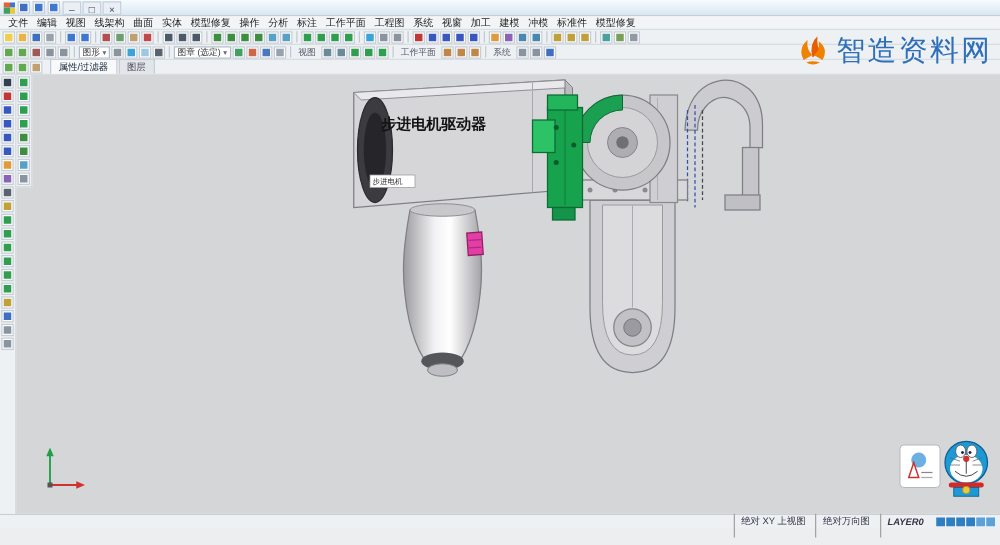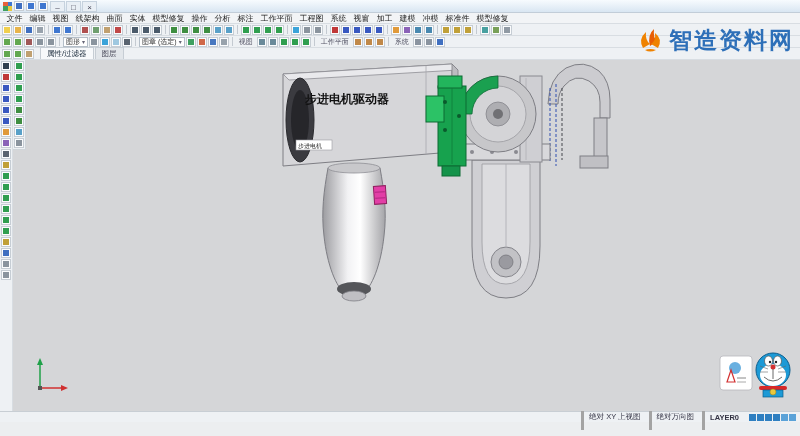--- a/index.html
+++ b/index.html
@@ -33,26 +33,26 @@
 
   
   .main{display:flex;height:351px;}
   .left-rail{width:13px;background:#eef1f4;border-right:1px solid #d8dde2;display:flex;flex-direction:column;align-items:center;padding-top:1px;gap:1px;flex:none;}
   .viewport{position:relative;flex:1;background:#d5d6d8;overflow:hidden;}
   .mini-rail{position:absolute;left:0;top:0;display:flex;flex-direction:column;gap:1px;background:#eef1f4;padding:1px;border-right:1px solid #cfd5da;border-bottom:1px solid #cfd5da;z-index:5;}
   .viewport svg.scene{position:absolute;inset:0;}
 
   
   .watermark{position:absolute;top:25px;right:6px;display:flex;align-items:center;gap:5px;z-index:50;}
-  .wm-text{font-size:23px;font-weight:bold;color:#2d6fb8;letter-spacing:2px;white-space:nowrap;}
+  .wm-text{font-size:23px;font-weight:normal;color:#2d6fb8;letter-spacing:2px;white-space:nowrap;}
 
   
   .statusA{height:11px;background:#eef1f4;border-top:1px solid #c8ced4;display:flex;align-items:center;justify-content:flex-end;font-size:7.5px;color:#334;gap:3px;padding:0 4px;}
-  .statusA .seg{border-left:3px solid #a3a3a3;padding:8px 5px;white-space:nowrap;}
-  .statusA .seg.layer{font-weight:bold;}
+  .statusA .seg{border-left:1px solid #a3a3a3;padding:8px 5px;white-space:nowrap;}
+  .statusA .seg.layer{font-weight:bold;font-style:italic;}
   .blocks{display:flex;gap:1px;margin-left:2px;}
   .blocks span{width:7px;height:7px;display:block;}
   .statusB{height:14px;background:#eef1f4;display:flex;align-items:center;font-size:8px;color:#223;gap:4px;padding:0 4px;}
   .prompt-ico{width:9px;height:9px;background:#2f9e4f;border:1px solid #1c6e34;flex:none;}
   .cmd-input{flex:1;height:11px;border:1px solid #a9b2bb;background:#fff;font-size:8px;padding:0 3px;font-family:"Liberation Sans",sans-serif;}
   .lsps{white-space:nowrap;color:#223;}
   .snap-marker{width:7px;height:7px;background:#cc3fae;transform:rotate(45deg);flex:none;}
   .mini-ico{width:9px;height:9px;background:#fbfcfd;border:1px solid #c6cdd4;flex:none;}
   .coords{display:flex;gap:6px;white-space:nowrap;font-size:8px;}
   .coord-x{color:#d42020;font-weight:bold;}

